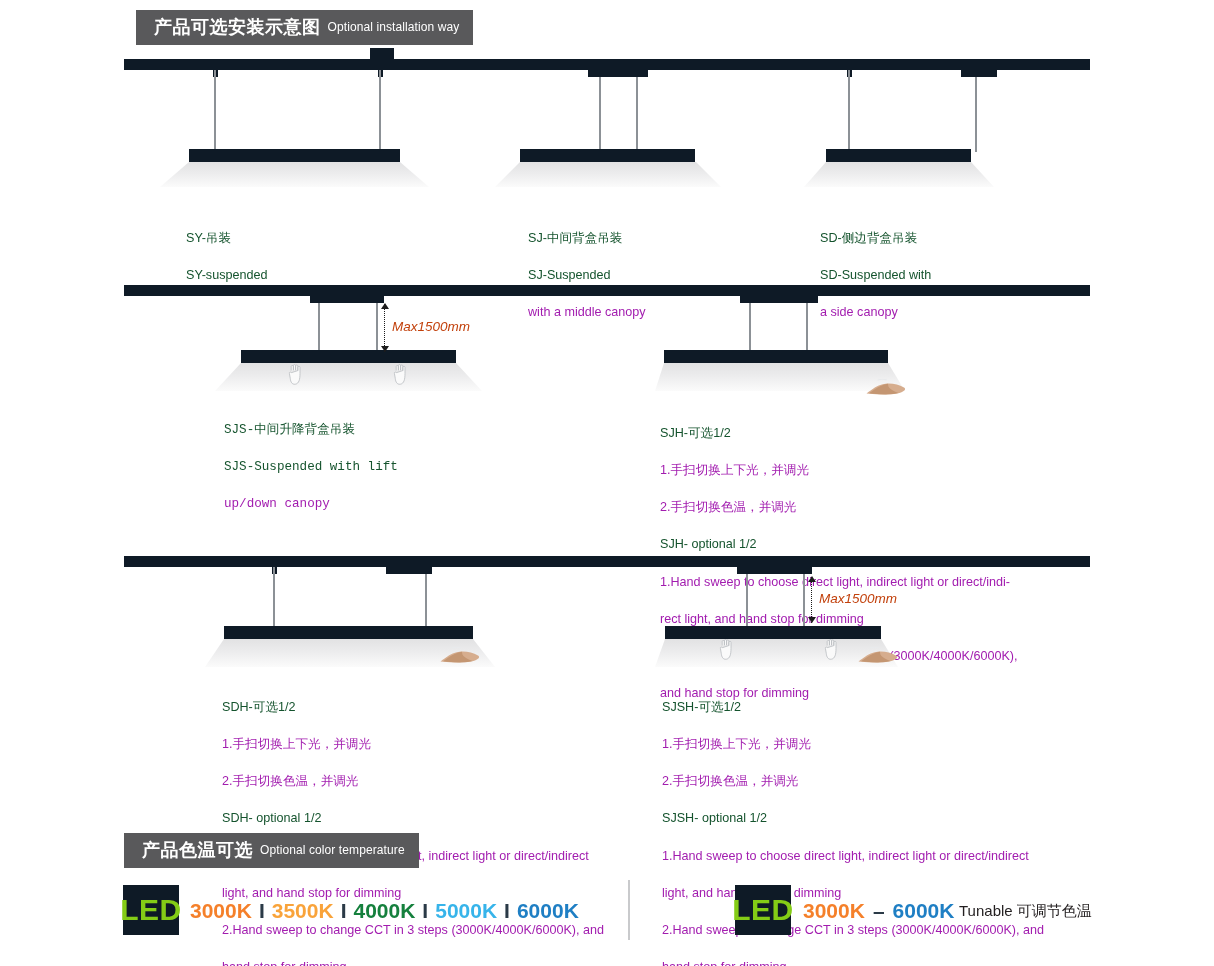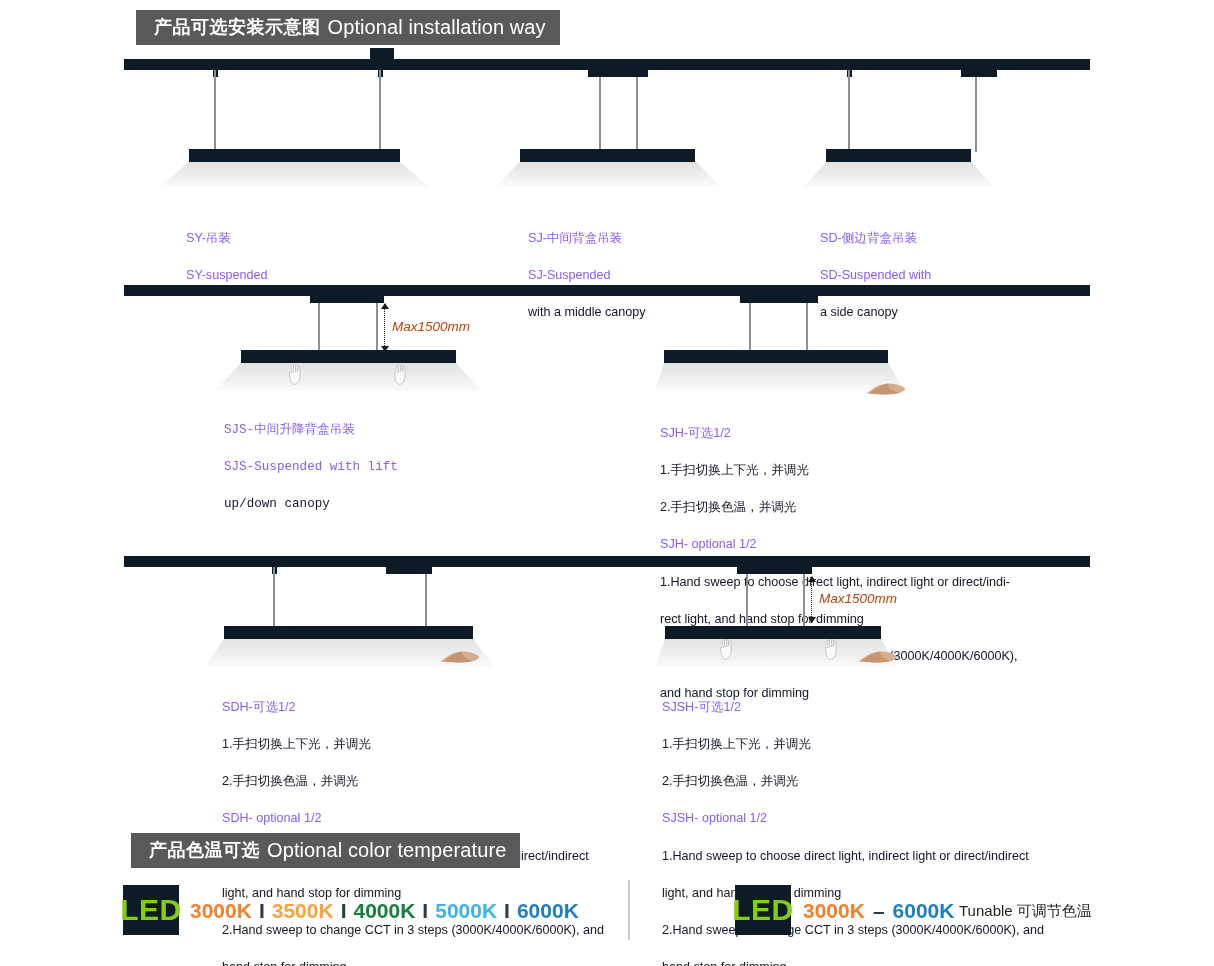--- a/index.html
+++ b/index.html
@@ -15,21 +15,21 @@
   .section-bar {
     position: absolute;
     background: #59595b;
     color: #ffffff;
     display: inline-flex;
     align-items: center;
     padding: 5px 14px 6px 18px;
     white-space: nowrap;
   }
   .section-bar .cn { font-size: 18px; font-weight: 700; letter-spacing: 0.5px; }
-  .section-bar .en { font-size: 20px; font-weight: 400; margin-left: 7px; letter-spacing: 0.1px; }
+  .section-bar .en { font-size: 12px; font-weight: 400; margin-left: 7px; letter-spacing: 0.1px; }
 
   
   .diagram { position: absolute; }
   .ceiling {
     position: absolute;
     background: #0e1a26;
     height: 11px;
   }
   .canopy { position: absolute; background: #0e1a26; }
   .wire {
@@ -81,22 +81,22 @@
   .hand-sweep { position: absolute; width: 40px; height: 22px; }
 
   
   .caption {
     position: absolute;
     font-size: 12.6px;
     line-height: 1.48;
     color: #231f20;
     white-space: pre-line;
   }
-  .caption .code-line { color: #8b5cf6; }
-  .caption .cn-line { color: #0f172a; }
+  .caption .code-line { color: #14532d; }
+  .caption .cn-line { color: #a21caf; }
 
   
   .led-badge {
     position: absolute;
     background: #0e1a26;
     display: flex;
     align-items: center;
     justify-content: center;
   }
   .led-badge span {
@@ -316,21 +316,21 @@
     <div><span class="code-line">SJSH-可选1/2</span></div>
     <div><span class="cn-line">1.手扫切换上下光，并调光</span></div>
     <div><span class="cn-line">2.手扫切换色温，并调光</span></div>
     <div><span class="code-line">SJSH- optional 1/2</span></div>
     <div><span class="cn-line">1.Hand sweep to choose direct light, indirect light or direct/indirect</span></div>
     <div><span class="cn-line">light, and hand stop for dimming</span></div>
     <div><span class="cn-line">2.Hand sweep to change CCT in 3 steps (3000K/4000K/6000K), and</span></div>
     <div><span class="cn-line">hand stop for dimming</span></div>
   </div>
 
-  <div class="section-bar" style="left:131px; top:833px;">
+  <div class="section-bar" style="left:124px; top:833px;">
     <span class="cn">产品色温可选</span>
     <span class="en">Optional color temperature</span>
   </div>
 
   <div class="led-badge" style="left:123px; top:885px; width:56px; height:50px;">
     <span>LED</span>
   </div>
   <div class="cct-row" style="left:190px; top:899px;">
     <span style="color:#f5802a">3000K</span>
     <span class="cct-sep">I</span>

